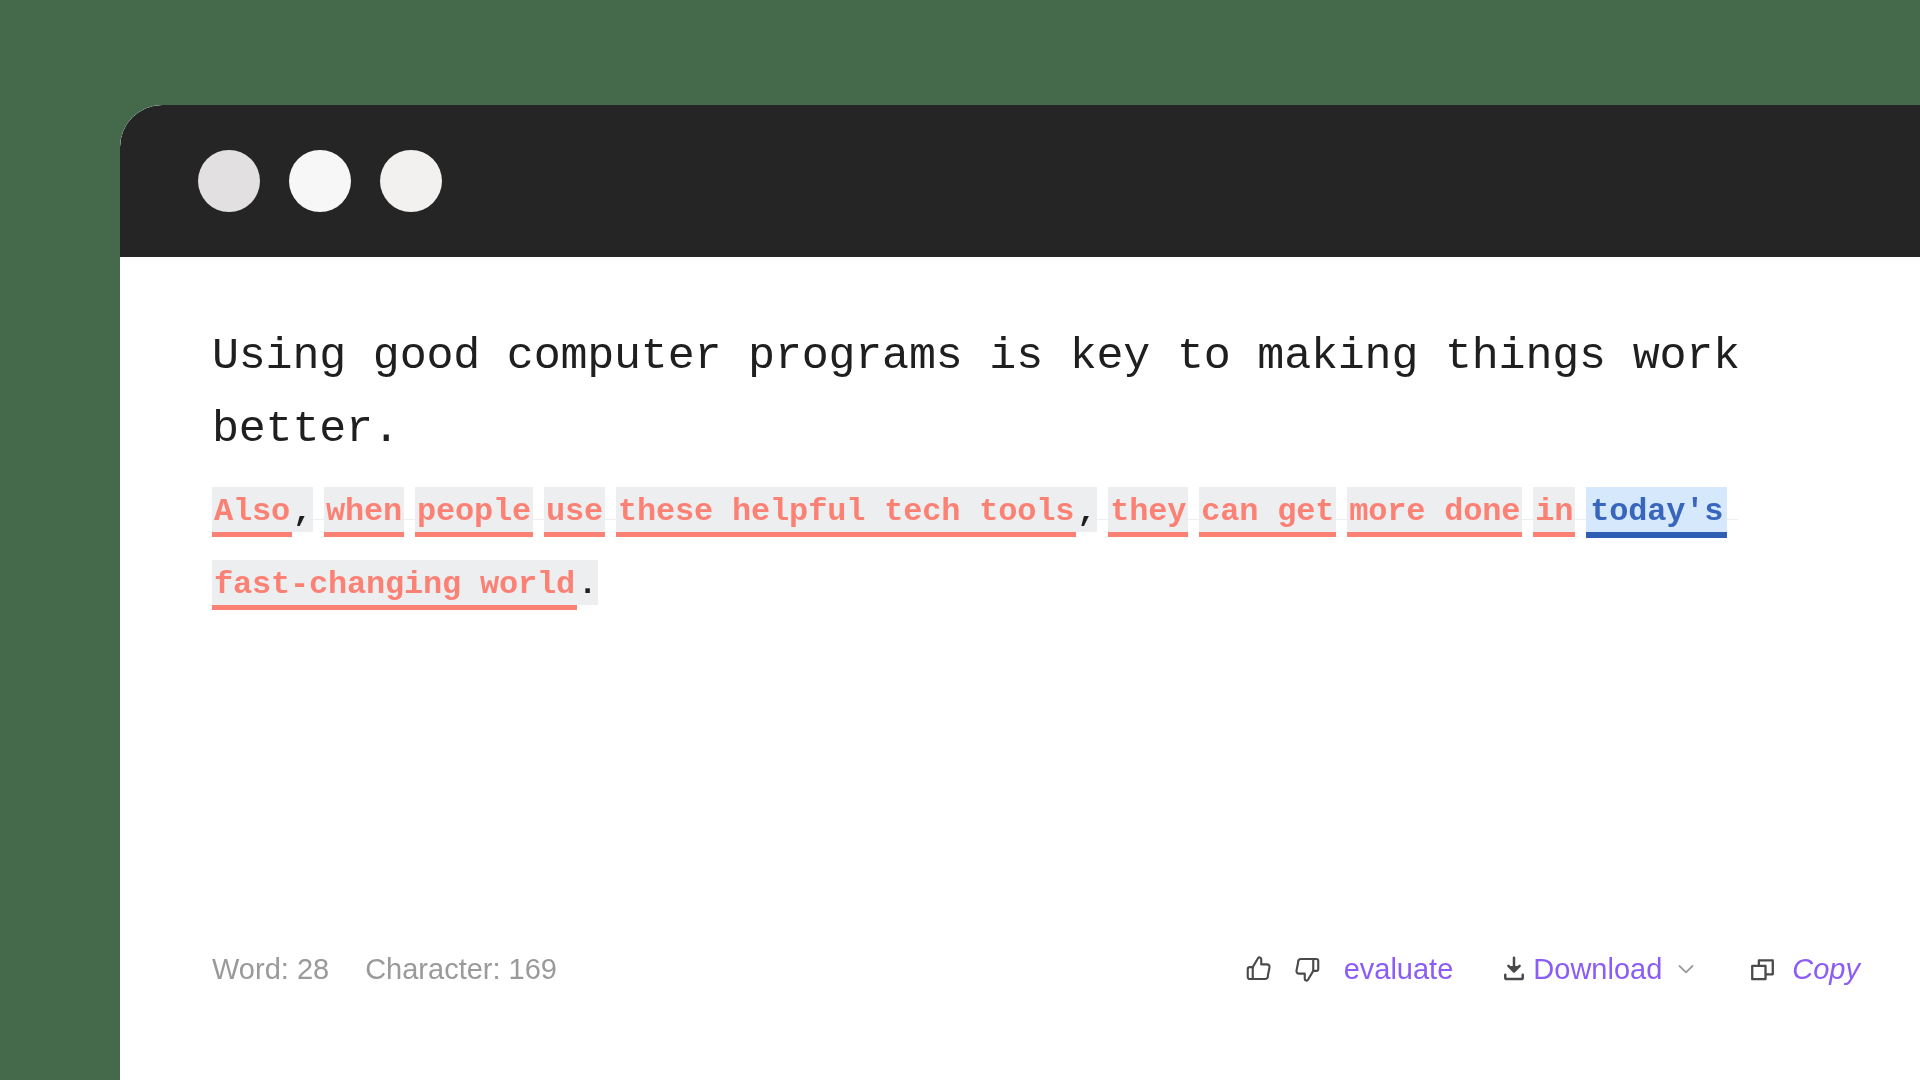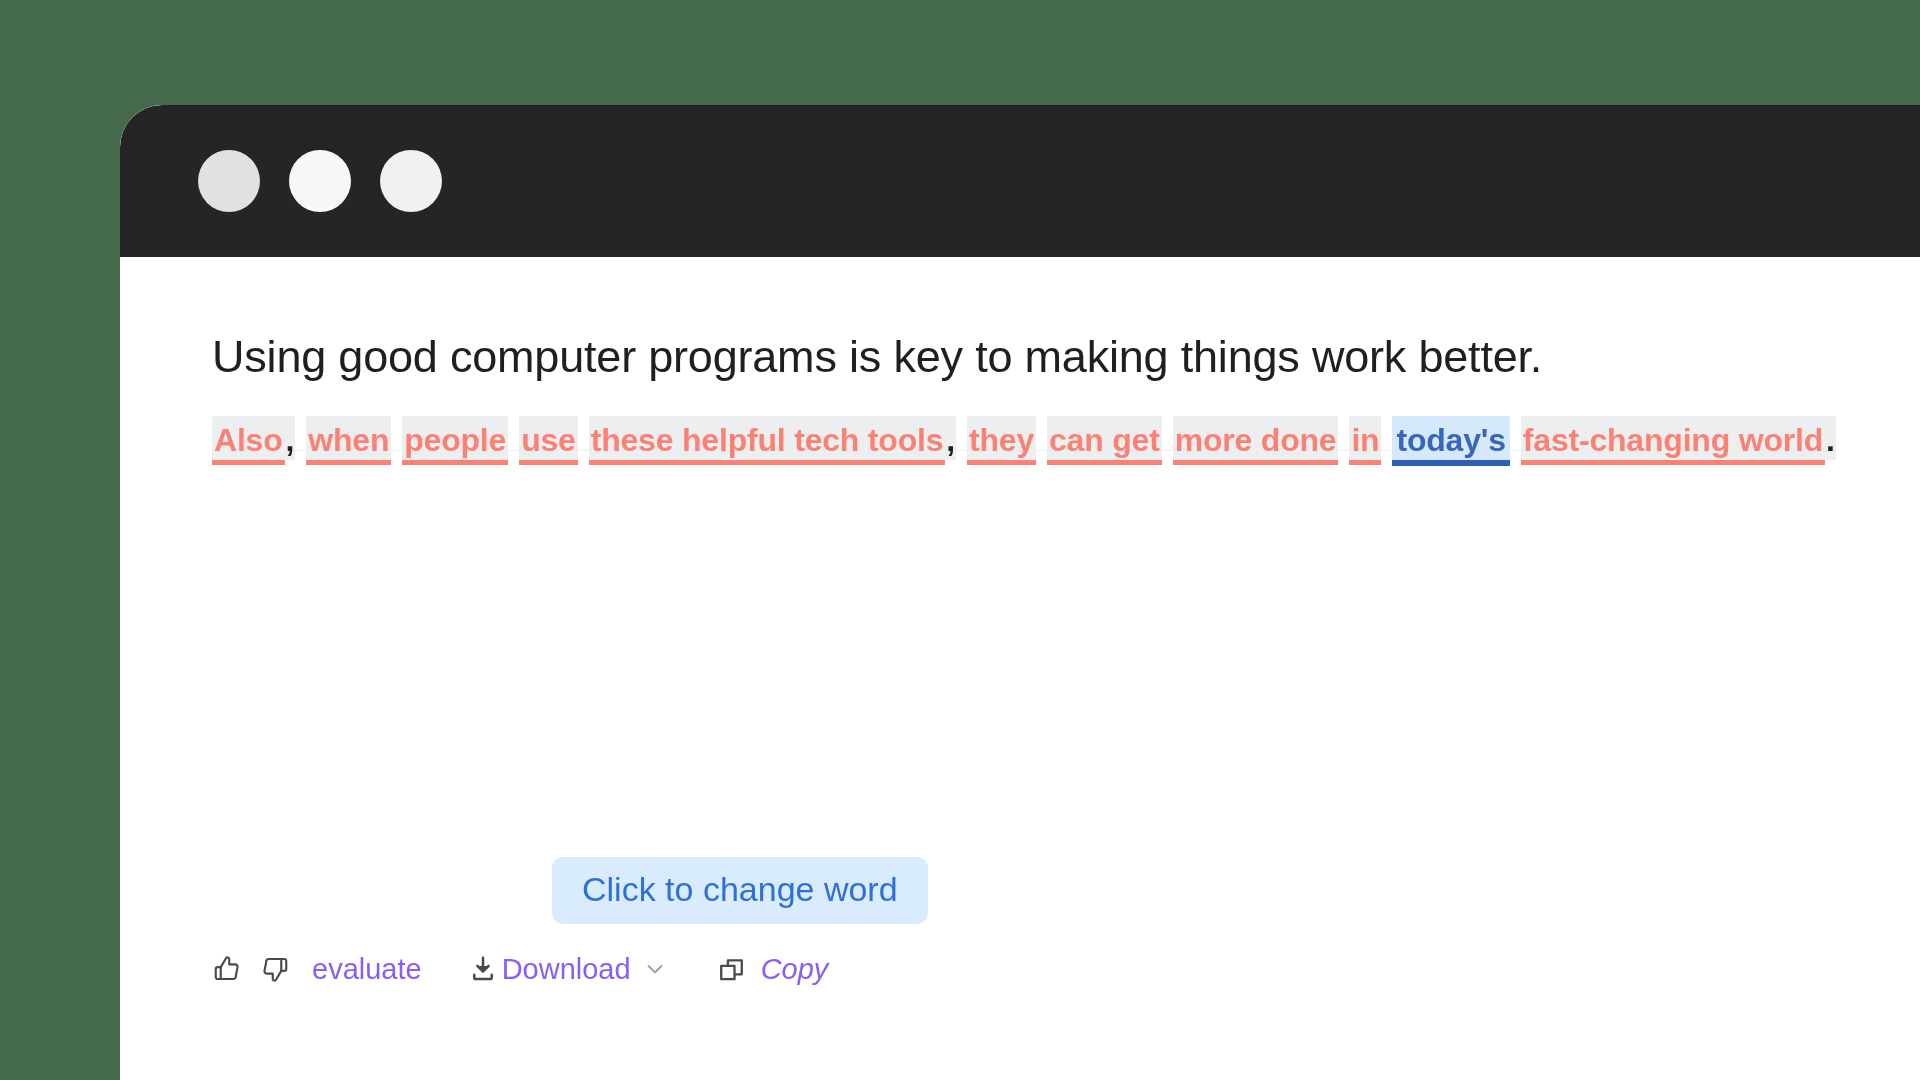--- a/index.html
+++ b/index.html
@@ -58,21 +58,21 @@
   }
 
   .editor {
     width: 1650px;
     font-size: 45px;
     line-height: 1.62;
     color: #1d1d1d;
     letter-spacing: -0.2px;
   }
 
-  .para { margin: 0; }
+  .para { margin: 0; font-family: Liberation Mono, monospace; }
 
   .plain-line {
     display: block;
     font-weight: 400;
     color: #1f1f1f;
     margin-bottom: 6px;
   }
 
   .sug-block {
     font-weight: 700;
@@ -193,24 +193,27 @@
 
     <div class="editor">
       <p class="para">
         <span class="plain-line">Using good computer programs is key to making things work better.</span>
         <span class="sug-block">
           <span class="sug">Also</span><span class="punct">,</span><span class="gap"></span><span class="sug">when</span><span class="gap"></span><span class="sug">people</span><span class="gap"></span><span class="sug">use</span><span class="gap"></span><span class="sug">these helpful tech tools</span><span class="punct">,</span><span class="gap"></span><span class="sug">they</span><span class="gap"></span><span class="sug">can get</span><span class="gap"></span><span class="sug">more done</span><span class="gap"></span><span class="sug">in</span><span class="gap"></span><span class="sel">today's</span><span class="gap"></span><span class="sug">fast-changing world</span><span class="punct">.</span>
         </span>
       </p>
     </div>
 
-    <div class="tooltip">Click to change word</div>
 
     <div class="footer">
 
+      <div class="stats">
+        <span>Word: 28</span>
+        <span>Character: 169</span>
+      </div>
 
       <div class="actions">
 
         <span class="ico act-thumbup">
           <svg width="30" height="30" viewBox="0 0 24 24" fill="none" stroke="currentColor" stroke-width="1.7" stroke-linecap="round" stroke-linejoin="round">
             <path d="M7 10.5V20H4.6A1.6 1.6 0 0 1 3 18.4v-6.3A1.6 1.6 0 0 1 4.6 10.5H7z"></path>
             <path d="M7 10.5l4.2-7.1a1.4 1.4 0 0 1 2.6.7v4.2h4.6a2 2 0 0 1 2 2.4l-1.3 6.5A2.3 2.3 0 0 1 16.8 20H7"></path>
           </svg>
         </span>
 

